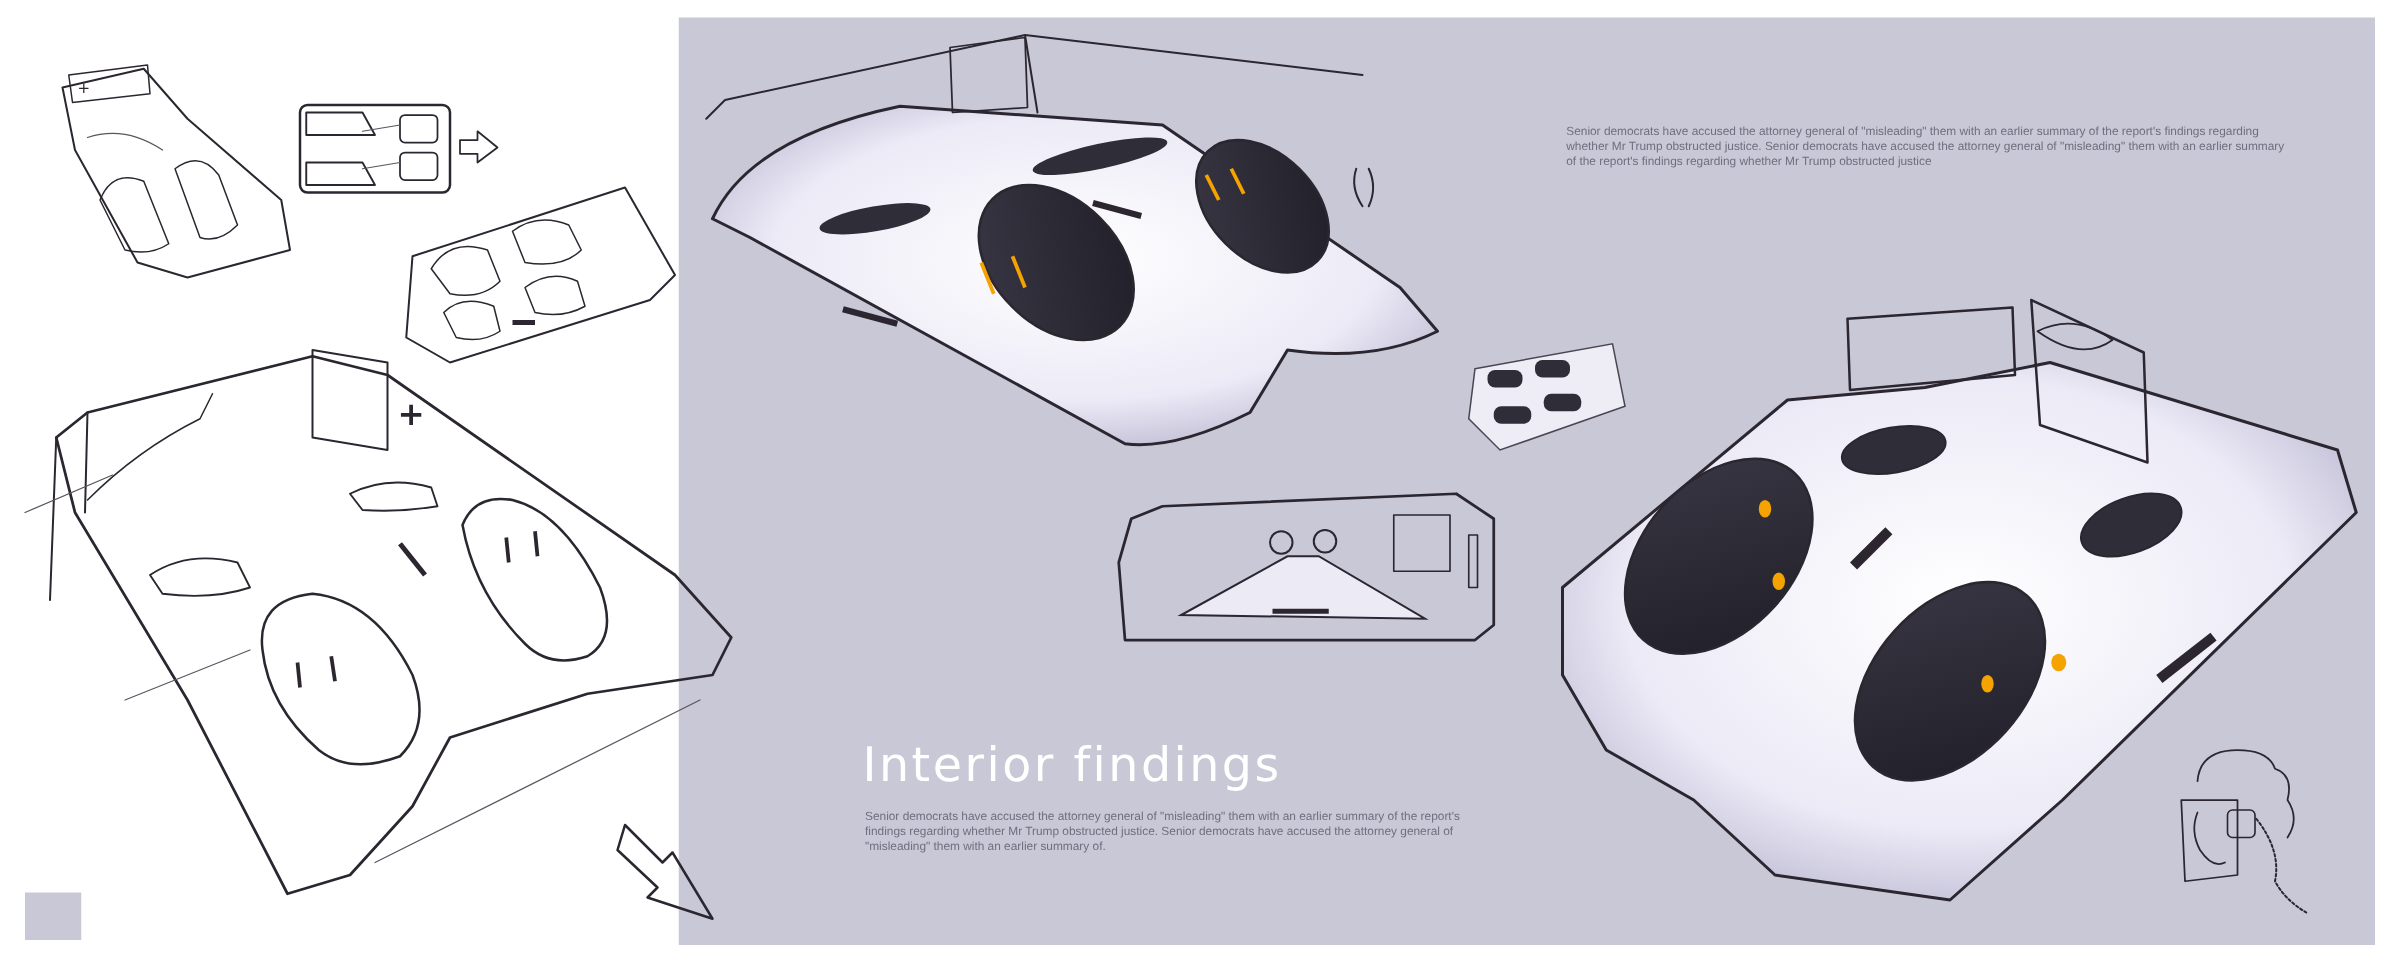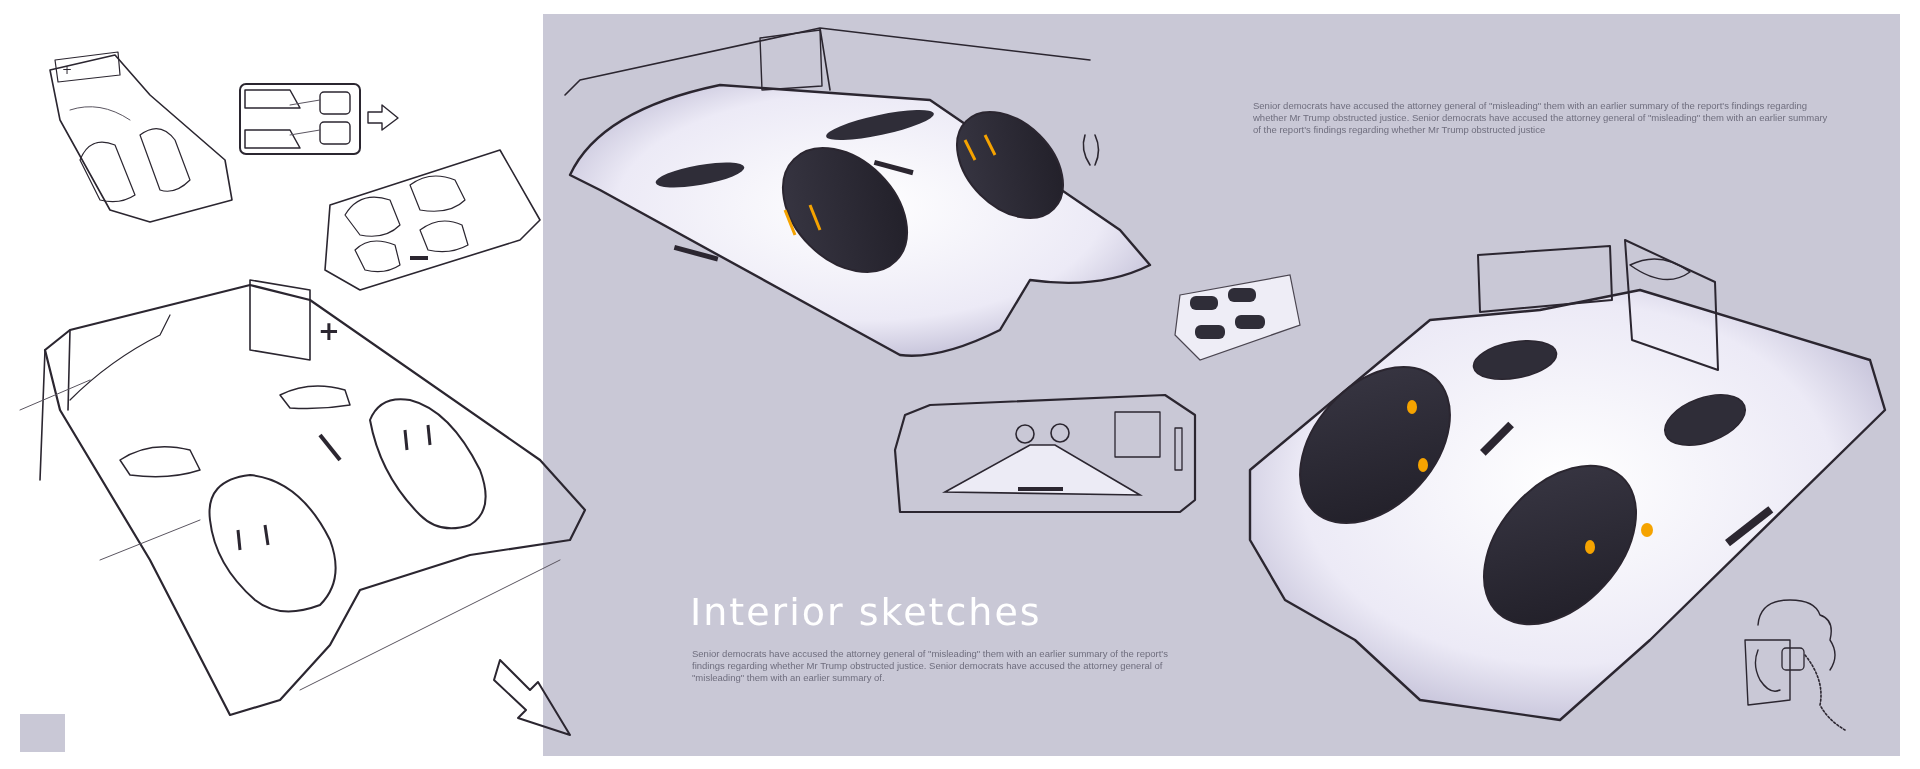--- a/index.html
+++ b/index.html
@@ -135,15 +135,15 @@
 
   <g>
     <path class="sk" stroke-width="1.4" d="M1758 625 Q1760 600 1790 600 Q1815 600 1820 615 Q1835 620 1830 640 Q1840 655 1830 670"></path>
     <path class="sk" stroke-width="1.4" d="M1745 640 L1790 640 L1790 700 L1748 705 Z"></path>
     <path class="sk" stroke-width="1.4" d="M1758 650 Q1752 665 1760 680 Q1770 695 1780 690"></path>
     <rect class="sk" stroke-width="1.3" x="1782" y="648" width="22" height="22" rx="4"></rect>
     <path class="sk" stroke-width="1.6" d="M1805 655 Q1825 680 1820 705 Q1828 720 1845 730" stroke-dasharray="2 2"></path>
   </g>
 </svg>
 
-<div class="title">Interior sketches</div>
+<div class="title">Interior findings</div>
 <div class="body-left">Senior democrats have accused the attorney general of "misleading" them with an earlier summary of the report's findings regarding whether Mr Trump obstructed justice. Senior democrats have accused the attorney general of "misleading" them with an earlier summary of.</div>
 <div class="body-right">Senior democrats have accused the attorney general of "misleading" them with an earlier summary of the report's findings regarding whether Mr Trump obstructed justice. Senior democrats have accused the attorney general of "misleading" them with an earlier summary of the report's findings regarding whether Mr Trump obstructed justice</div>
 
 </body></html>

